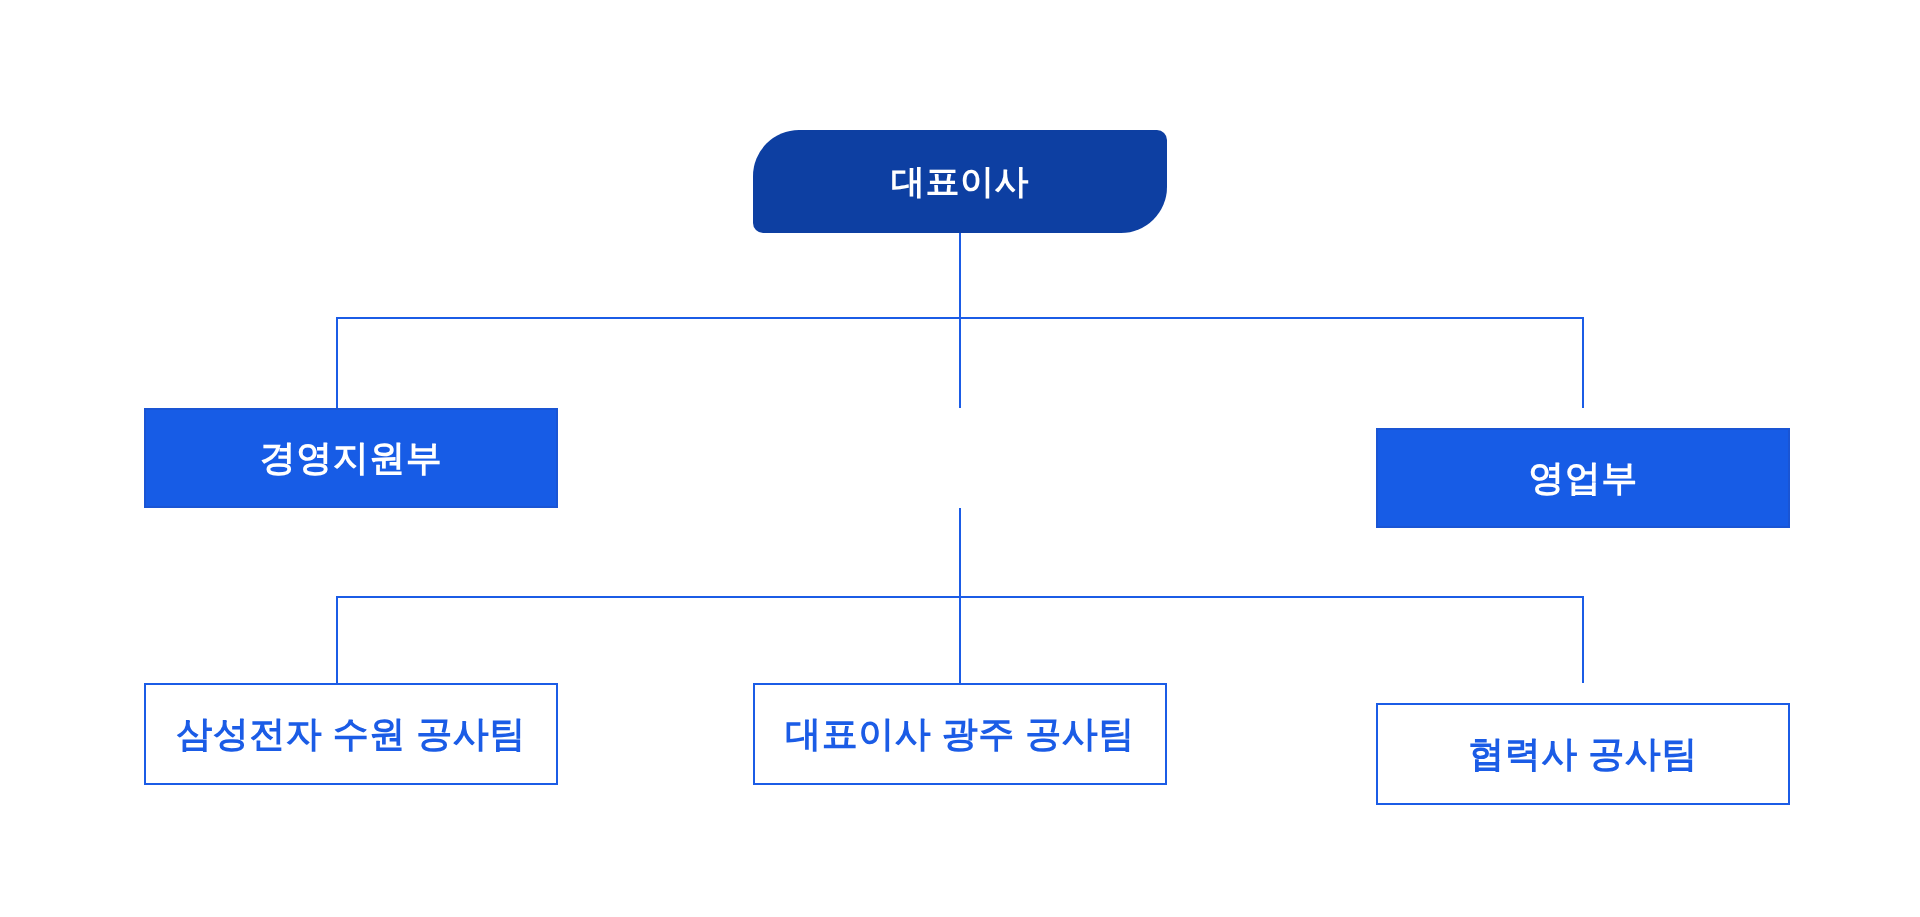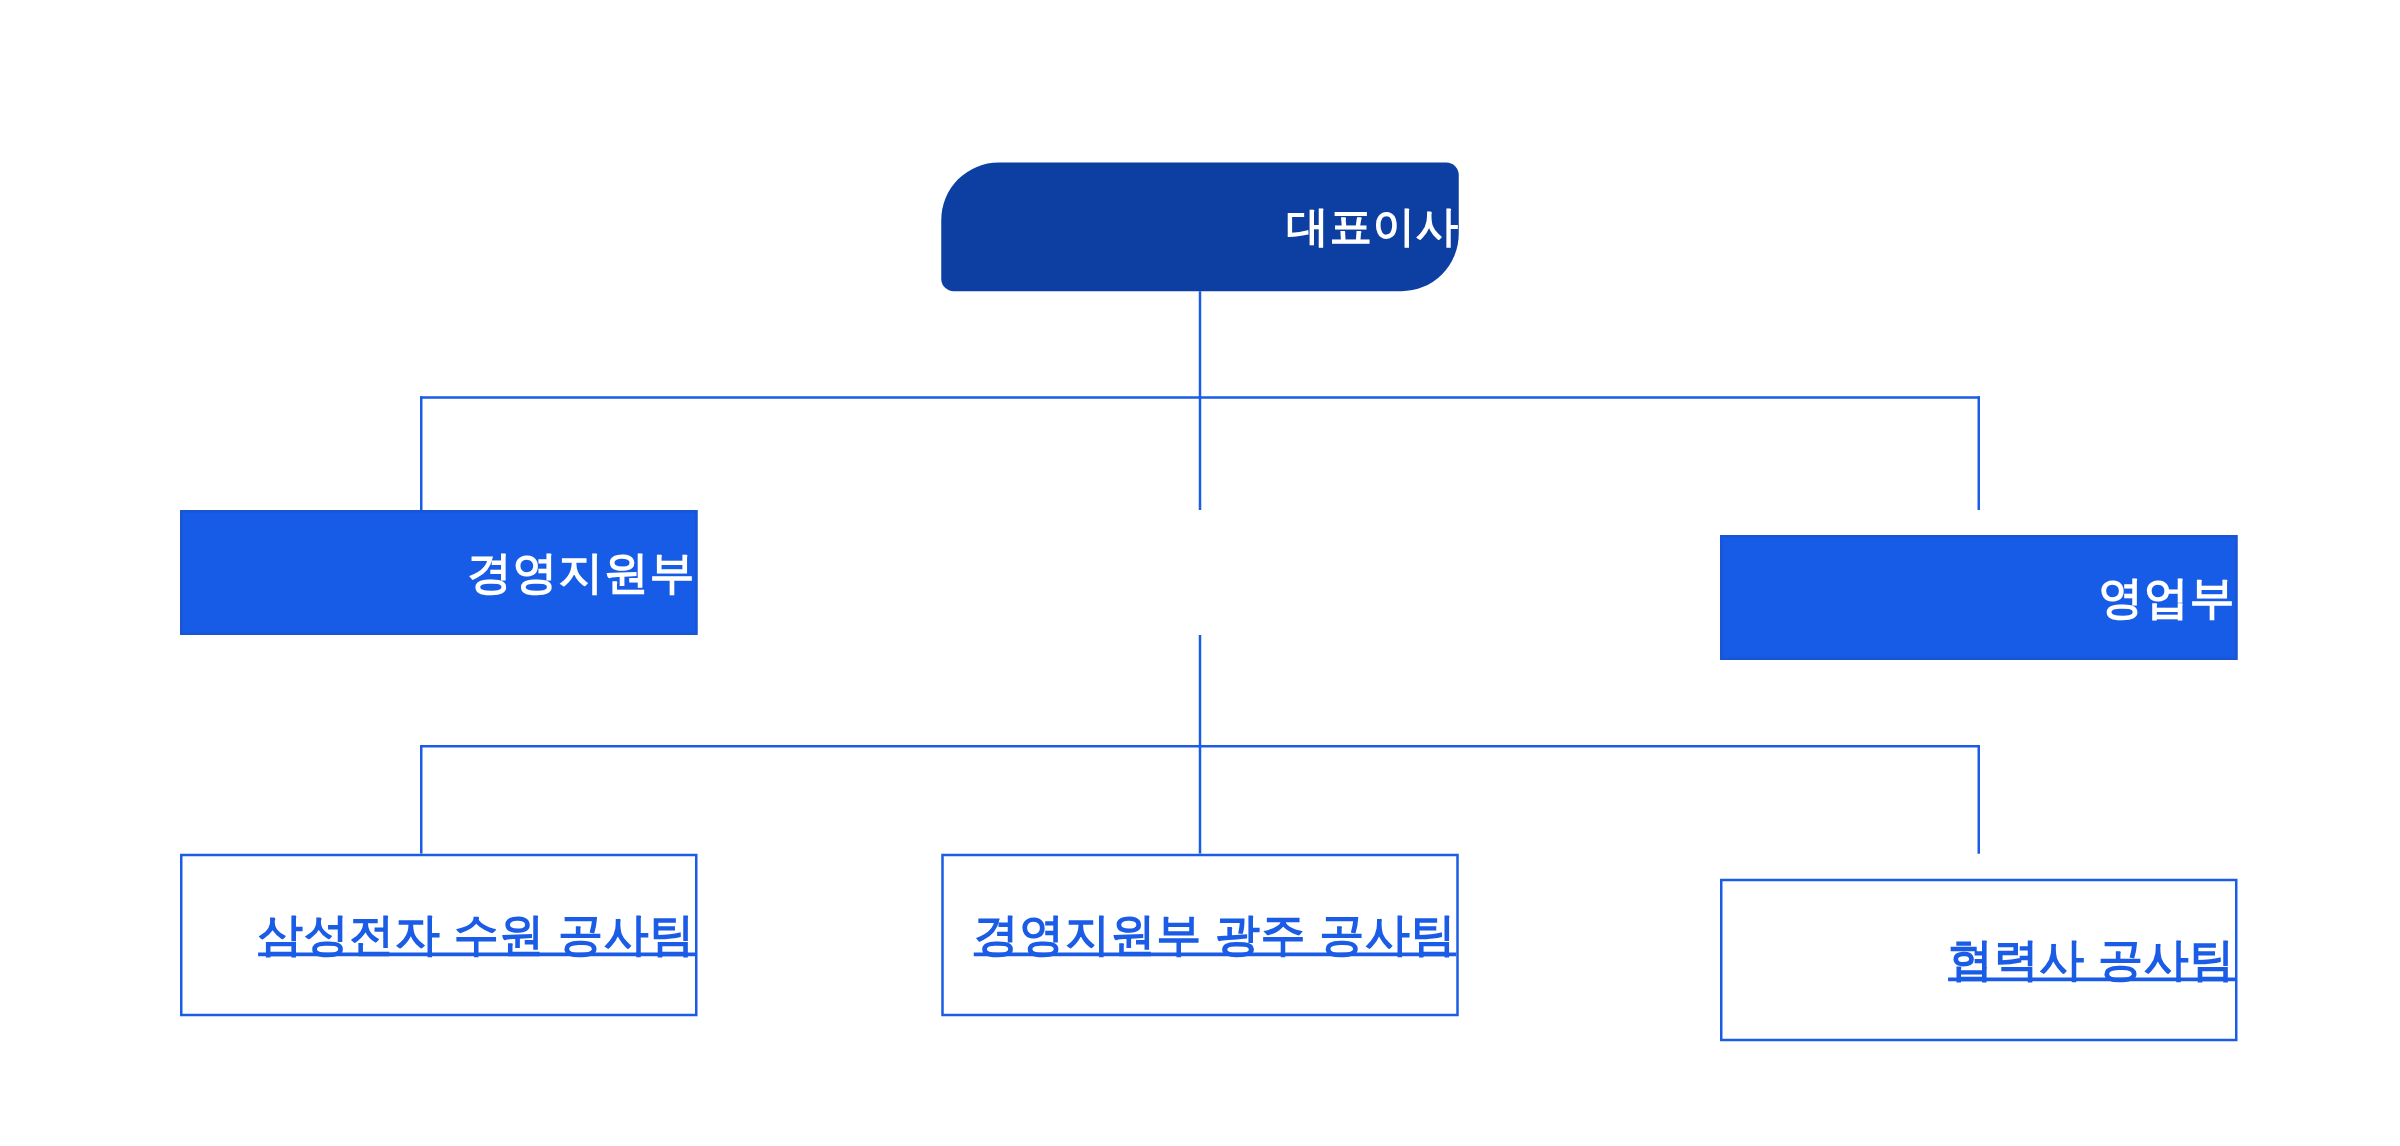--- a/index.html
+++ b/index.html
@@ -13,21 +13,21 @@
     height: 917px;
     background: var(--background, #ffffff);
     font-family: "Liberation Sans", sans-serif;
     overflow: hidden;
   }
   .node {
     position: absolute;
     box-sizing: border-box;
     display: flex;
     align-items: center;
-    justify-content: flex-end;
+    justify-content: center;
     font-weight: 800;
     font-size: 36px;
     letter-spacing: 0.5px;
     white-space: nowrap;
   }
   .node-root {
     left: 753px; top: 130px;
     width: 414px; height: 103px;
     background: var(--root-bg, #0d3fa2);
     color: var(--root-text, #ffffff);
@@ -36,25 +36,24 @@
   }
   .node-dept {
     top: 408px;
     width: 414px; height: 100px;
     background: var(--dept-bg, #175ce6);
     border: 2px solid var(--dept-border, #1a55d4);
     color: var(--dept-text, #ffffff);
   }
   .node-team {
     top: 683px;
-    width: 414px; height: 130px;
+    width: 414px; height: 102px;
     background: var(--team-bg, #ffffff);
     border: 2px solid var(--line, #1b5ce6);
     color: var(--team-text, #1b5ce6);
-    text-decoration: underline;
   }
   .col-left   { left: 144px; }
   .col-center { left: 753px; }
   .col-right  { left: 1376px; margin-top: 20px; }
 
   .line {
     position: absolute;
     background: var(--line, #1b5ce6);
   }
   
@@ -95,19 +94,19 @@
   <div class="line v-dept"></div>
   <div class="line h-rail-2"></div>
   <div class="line v-drop2-left"></div>
   <div class="line v-drop2-mid"></div>
   <div class="line v-drop2-right"></div>
 
   <div class="node node-team col-left">
     <span>삼성전자 수원 공사팀</span>
   </div>
   <div class="node node-team col-center">
-    <span>경영지원부 광주 공사팀</span>
+    <span>대표이사 광주 공사팀</span>
   </div>
   <div class="node node-team col-right">
     <span>협력사 공사팀</span>
   </div>
 
 </div>
 
 </body></html>

